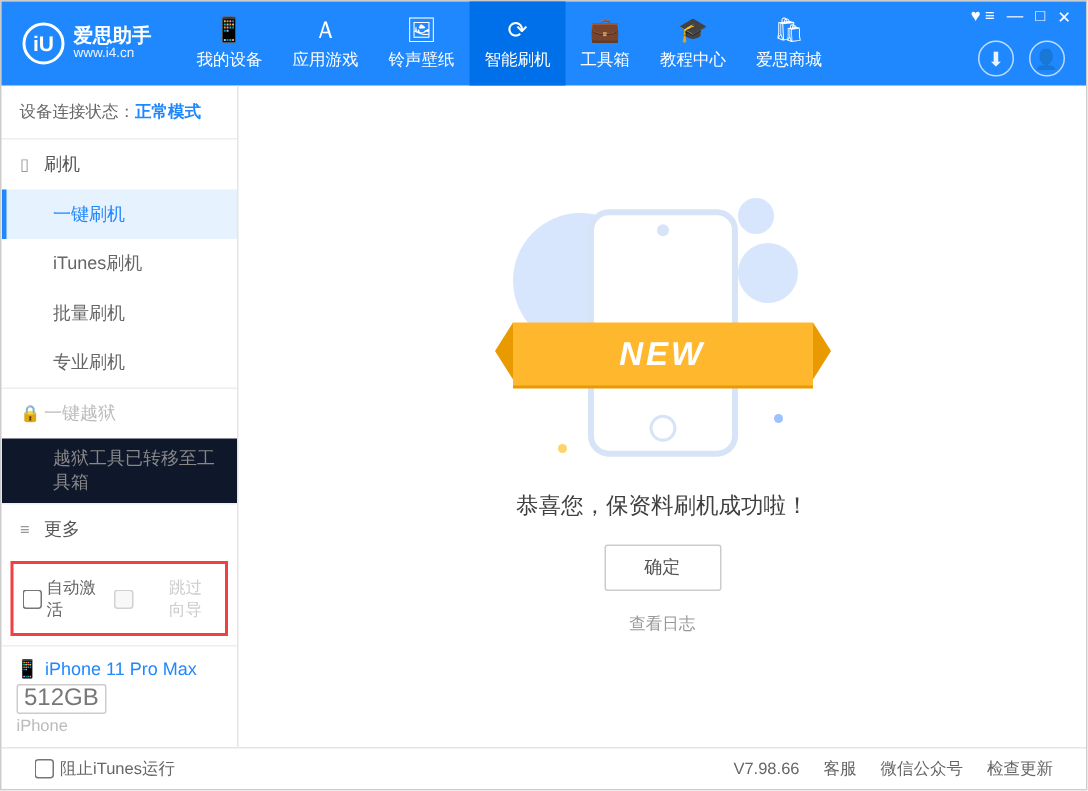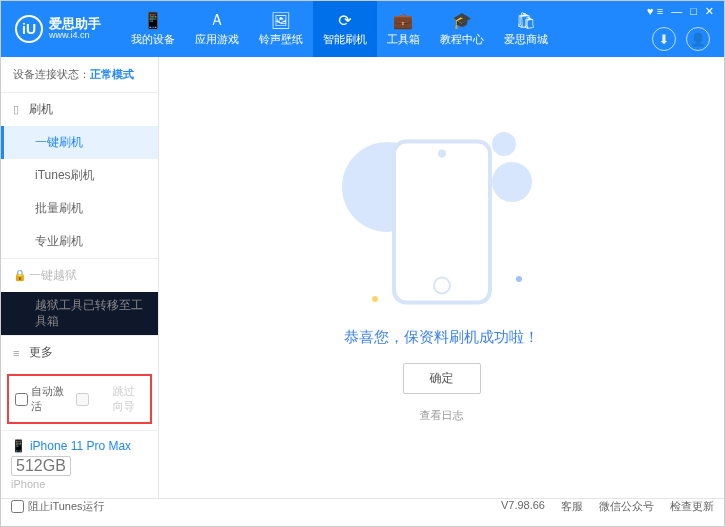--- a/index.html
+++ b/index.html
@@ -45,24 +45,24 @@
 .ribbon { position: absolute; left: -10px; right: -10px; top: 58%; transform: translateY(-50%); background: #ffb82e; color: #fff; font-weight: bold; text-align: center; padding: 8px 0; font-size: 22px; letter-spacing: 2px; font-style: italic; box-shadow: 0 2px 0 #e89a00; }
 .ribbon::before, .ribbon::after { content: ""; position: absolute; top: 0; width: 0; height: 0; border-top: 19px solid transparent; border-bottom: 19px solid transparent; }
 .ribbon::before { left: -12px; border-right: 12px solid #e89a00; }
 .ribbon::after { right: -12px; border-left: 12px solid #e89a00; }
 .bubble { position: absolute; border-radius: 50%; background: #bcd5fb; }
 .b1 { width: 90px; height: 90px; left: -10px; top: 10px; opacity: 0.6; }
 .b2 { width: 40px; height: 40px; right: 0; top: 30px; opacity: 0.6; }
 .b3 { width: 24px; height: 24px; right: 16px; top: 0; opacity: 0.6; }
 .dot { position: absolute; width: 6px; height: 6px; background: #ffd36b; border-radius: 50%; }
 .d1{top:12px;left:50%;} .d2{bottom:10px;left:20px;} .d3{bottom:30px;right:10px;background:#9cc3ff;}
-.success-text { font-size: 15px; color: #3b82f6; margin-bottom: 16px; }
+.success-text { font-size: 15px; color: #404040; margin-bottom: 16px; }
 .ok-btn { border: 1px solid #ccc; background: #fff; padding: 6px 26px; font-size: 12px; color: #555; cursor: pointer; border-radius: 2px; margin-bottom: 14px; }
 .log-link { font-size: 11px; color: #999; cursor: pointer; }
-.footer { height: 28px; border-top: 1px solid #e5e5e5; display: flex; align-items: flex-start; font-size: 11px; color: #666; padding: 0 10px; }
+.footer { height: 28px; border-top: 1px solid #e5e5e5; display: flex; align-items: center; font-size: 11px; color: #666; padding: 0 22px; }
 .footer .left { display: flex; align-items: center; gap: 4px; }
 .footer .spacer { flex: 1; }
 .footer .item { margin-left: 16px; cursor: pointer; }
 .hdr-icon { width: 10px; color: #999; font-size: 11px; }
 </style>
 </head>
 <body>
 
 <div class="window">
 
@@ -172,20 +172,21 @@
 
     <div class="main">
       <div class="success-img">
         <div class="bubble b1"></div>
           <div class="bubble b2"></div>
           <div class="bubble b3"></div>
         <div class="dot d1"></div>
           <div class="dot d2"></div>
           <div class="dot d3"></div>
         <div class="phone"></div>
+        <div class="ribbon">NEW</div>
       </div>
       <div class="success-text">恭喜您，保资料刷机成功啦！</div>
       <button class="ok-btn">确定</button>
       <div class="log-link">查看日志</div>
     </div>
   </div>
 
   <div class="footer">
     <label class="left">
         <input type="checkbox" style="">

